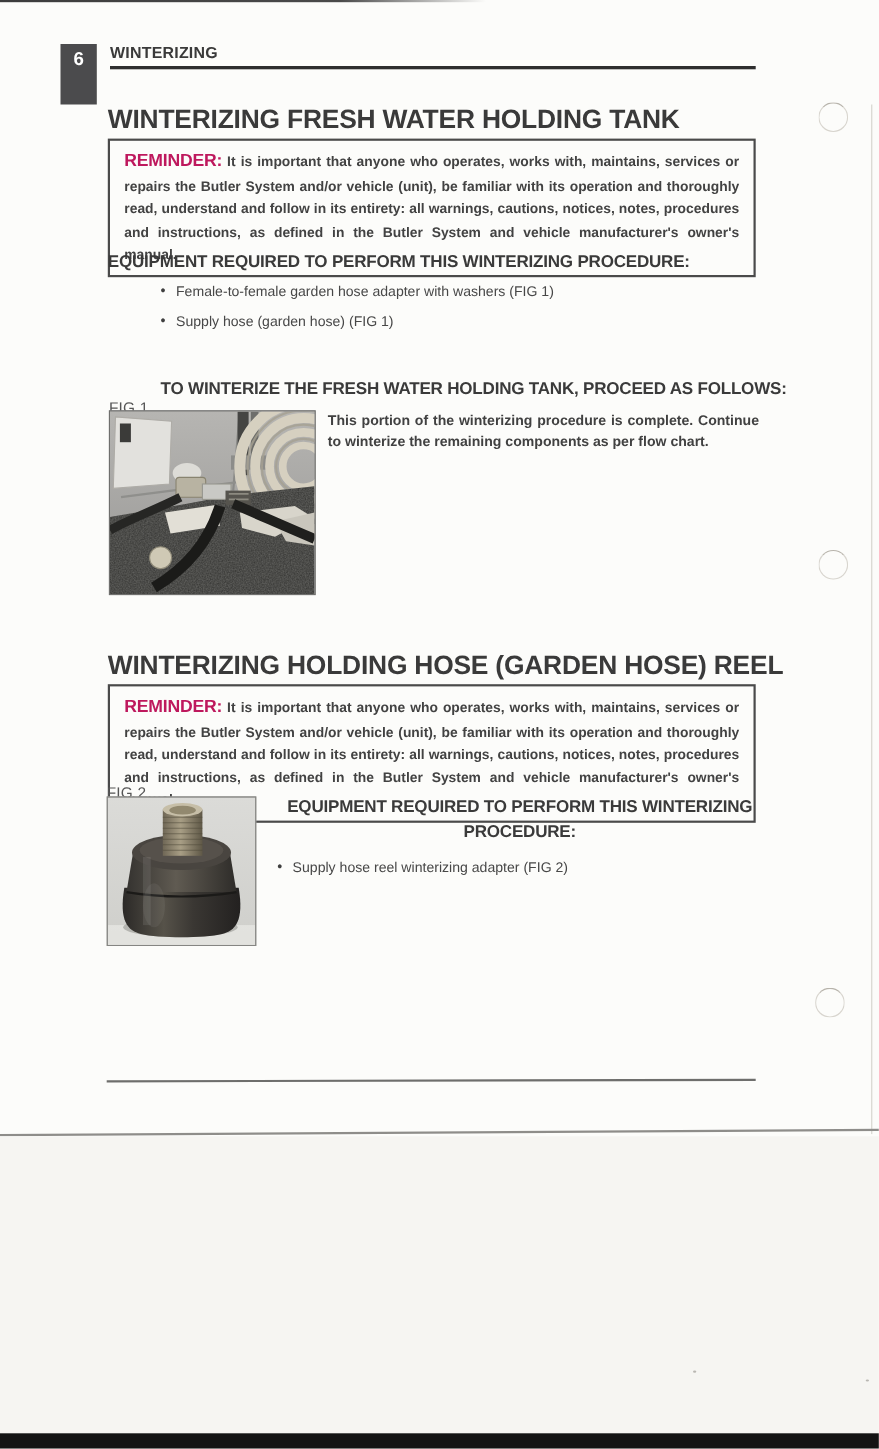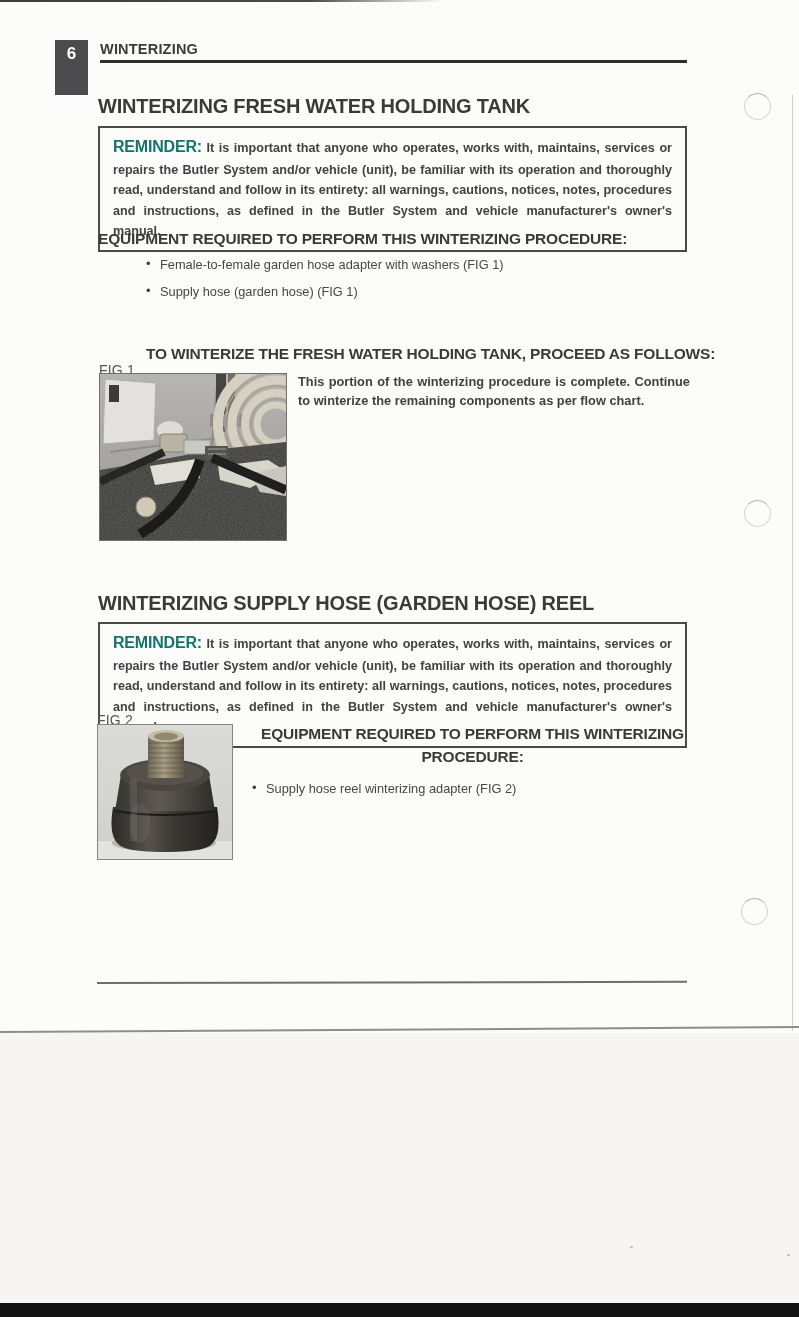--- a/index.html
+++ b/index.html
@@ -34,32 +34,32 @@
 
   
   .badge{left:55px;top:40px;width:33px;height:55px;background:var(--badge-bg);
     color:var(--badge-text);font-weight:bold;font-size:17px;text-align:center;
     padding-top:4px;}
   .chapter{left:100px;top:41px;font-size:14.5px;font-weight:bold;color:var(--heading-ink);
     letter-spacing:.2px;}
   .header-rule{left:100px;top:60px;width:587px;height:3px;background:var(--rule);}
 
   
-  .sec-title{font-size:20px;font-weight:bold;color:var(--heading-ink);letter-spacing:-.2px;}
+  .sec-title{font-size:24px;font-weight:bold;color:var(--heading-ink);letter-spacing:-.2px;}
   .sub-head{font-size:15.5px;font-weight:bold;color:var(--heading-ink);letter-spacing:-.2px;text-align:center;}
   .body-text{font-size:12.8px;line-height:1.5;color:var(--ink);text-align:justify;}
   .bold-note{font-weight:bold;color:#414141;}
   .fig-label{font-size:14px;color:#555;letter-spacing:.2px;}
 
   
   .reminder{left:98px;width:589px;border:2px solid var(--box-border);
     padding:6px 13px 9px 13px;background:transparent;}
   .reminder p{font-size:12.6px;font-weight:bold;line-height:1.62;color:#424242;
     text-align:justify;}
-  .reminder .rem-label{font-size:16px;font-weight:bold;color:#0f766e;letter-spacing:-.2px;}
+  .reminder .rem-label{font-size:16px;font-weight:bold;color:#be185d;letter-spacing:-.2px;}
 
   
   ul.eq-list{list-style:none;}
   ul.eq-list li{font-size:12.8px;color:var(--ink);margin-bottom:10px;position:relative;
     padding-left:14px;line-height:1.3;}
   ul.eq-list li::before{content:"•";position:absolute;left:0;top:-1px;font-size:13px;color:#3f3f3f;}
 
   
   .photo{border:1px solid #6f6f6d;background:#a9a9a7;overflow:hidden;}
   .photo svg{display:block;}
@@ -161,21 +161,21 @@
 
     <circle cx="46" cy="133" r="10" fill="#cfc9b5"></circle>
     <circle cx="46" cy="133" r="10" fill="none" stroke="#8f8a78" stroke-width="1"></circle>
   </svg>
 </div>
 
 <div class="abs steps-col">
   <p class="body-text bold-note">This portion of the winterizing procedure is complete. Continue to winterize the remaining components as per flow chart.</p>
 </div>
 
-<div class="abs sec-title" style="left:98px;top:592px;">WINTERIZING SUPPLY HOSE (GARDEN HOSE) REEL</div>
+<div class="abs sec-title" style="left:98px;top:592px;">WINTERIZING HOLDING HOSE (GARDEN HOSE) REEL</div>
 
 <div class="abs reminder" style="top:622px;">
   <p><span class="rem-label">REMINDER:</span> <span>It is important that anyone who operates, works with, maintains, services or repairs the Butler System and/or vehicle (unit), be familiar with its operation and thoroughly read, understand and follow in its entirety: all warnings, cautions, notices, notes, procedures and instructions, as defined in the Butler System and vehicle manufacturer's owner's manual.</span></p>
 </div>
 
 <div class="abs fig-label" style="left:97px;top:712px;">FIG 2</div>
 
 <div class="abs photo" style="left:97px;top:724px;width:136px;height:136px;border-color:#858582;">
   <svg width="134" height="134" viewBox="0 0 134 134">
     <defs>

